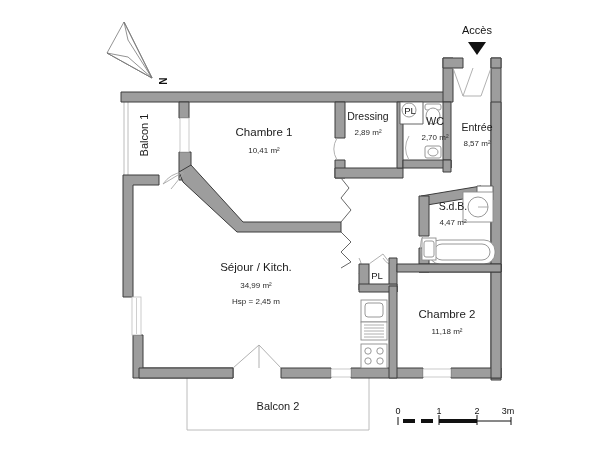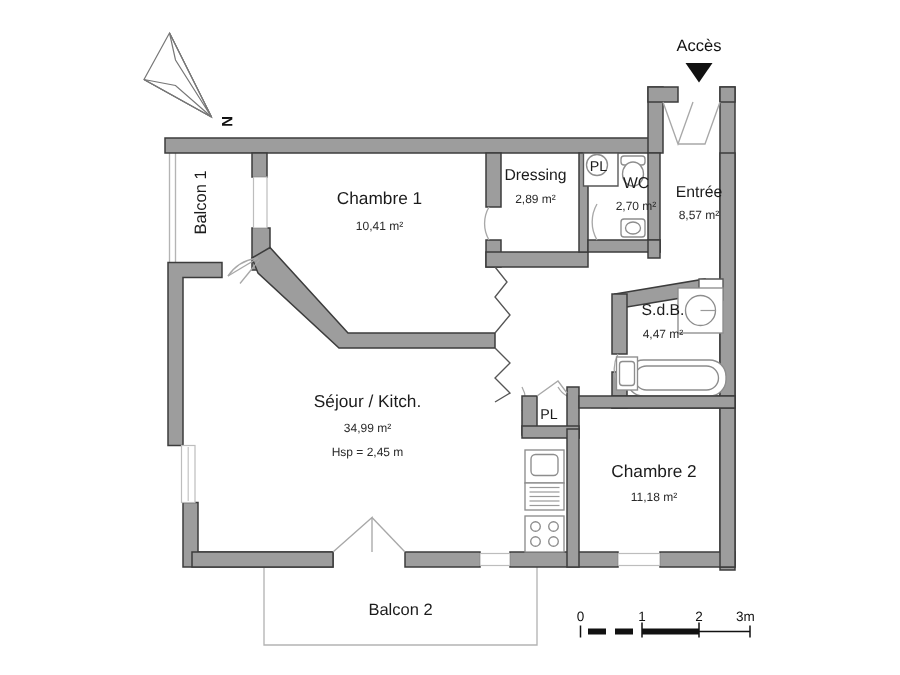--- a/index.html
+++ b/index.html
@@ -9,21 +9,21 @@
   }
   body {
     width: 600px;
     height: 450px;
     overflow: hidden;
     font-family: "Liberation Sans", sans-serif;
     position: relative;
   }
   #plan-root {
     position: absolute;
-    left: 0; top: 0;
+    left: 11px; top: 0;
     width: 483px; height: 450px; text-align: center;
   }
   svg#floorplan {
     display: block;
     width: 600px;
     height: 450px;
   }
   .wall {
     fill: #9d9d9d;
     stroke: #3c3c3c;

